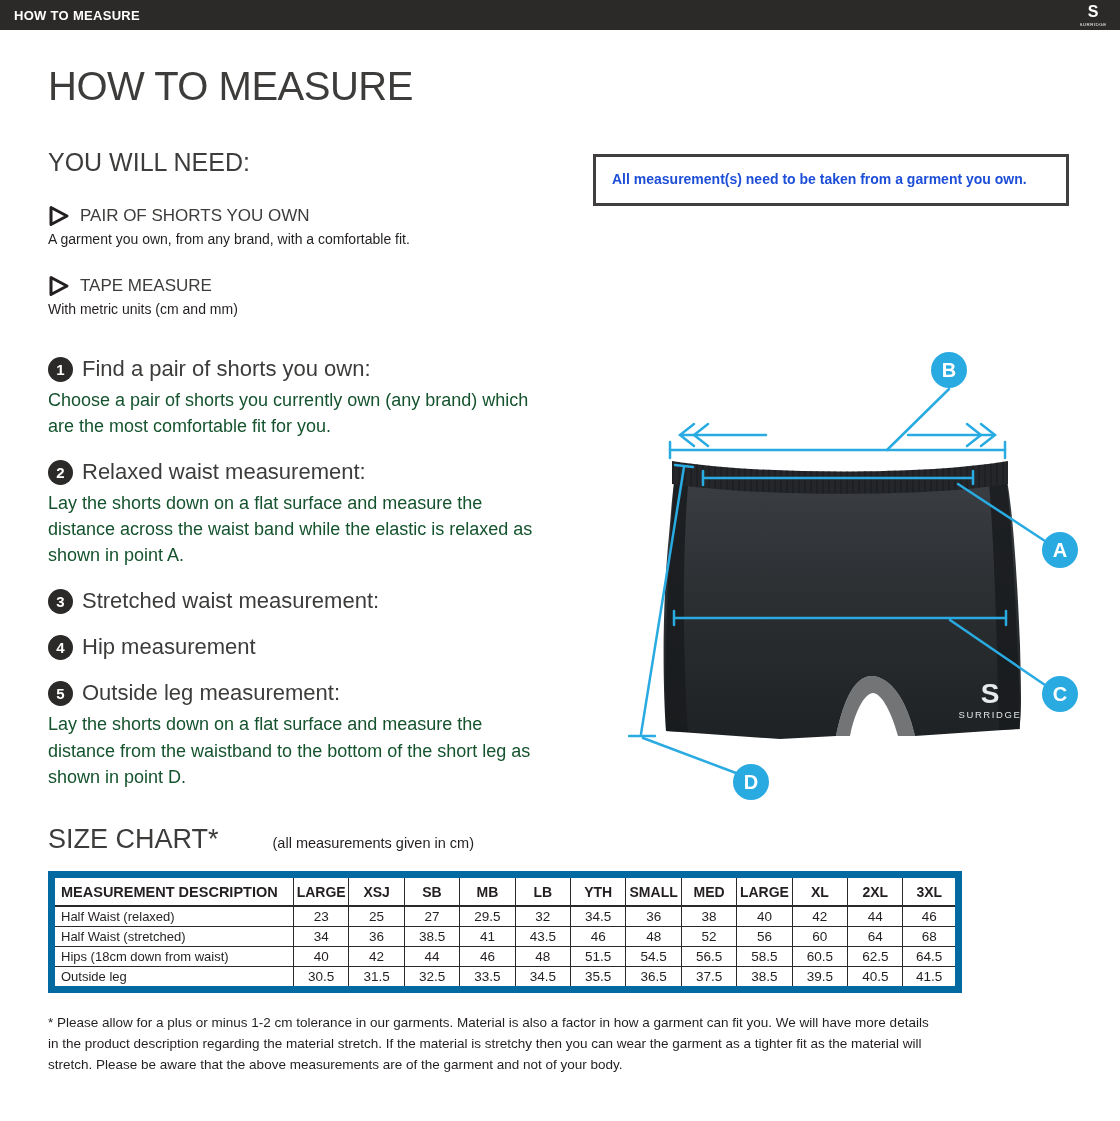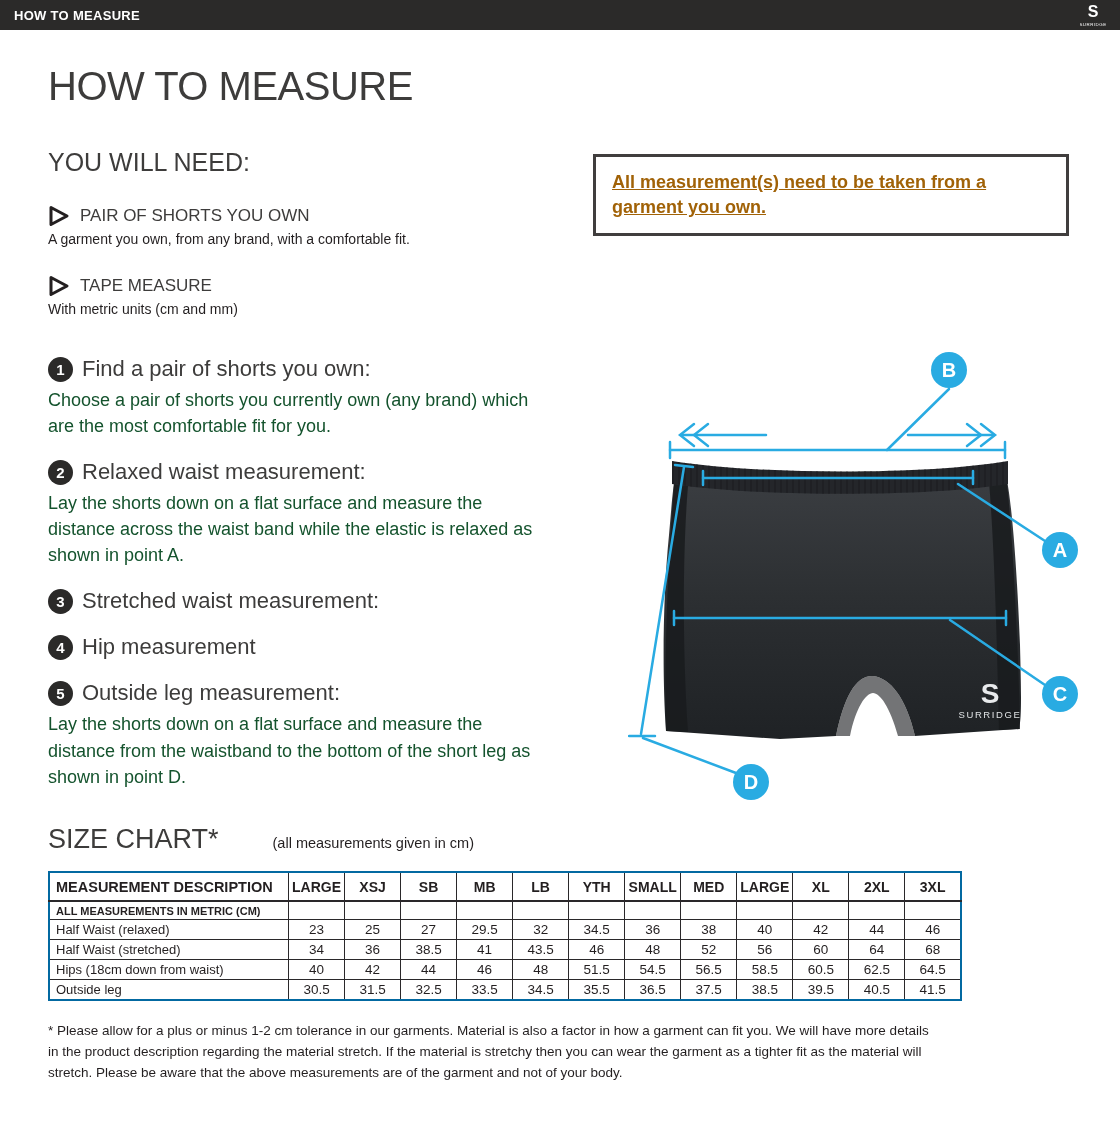--- a/index.html
+++ b/index.html
@@ -32,32 +32,32 @@
   .step-num {
     width:25px; height:25px; border-radius:50%; background:#2b2a29; color:#fff;
     font-size:15px; font-weight:bold; display:flex; align-items:center; justify-content:center;
     flex:0 0 25px;
   }
   .step-title { font-size:22px; color:#3d3c3b; }
   .step-body { font-size:18px; line-height:1.45; margin-top:5px; color:#14532d; }
   
   .callout {
     position:absolute; left:593px; top:154px; width:476px; box-sizing:border-box;
-    border:3px solid #403e3e; padding:13px 16px; font-size:18px; font-weight:bold;
-    line-height:1.4; color:#a16207;text-decoration:underline;
+    border:3px solid #403e3e; padding:13px 16px; font-size:14px; font-weight:bold;
+    line-height:1.4; color:#1d4ed8;
   }
   
   .diagram { position:absolute; left:628px; top:345px; width:490px; height:470px; }
   
   .sizechart { position:absolute; left:48px; top:824px; width:1030px; }
   .sc-headrow { display:flex; align-items:baseline; }
   .sc-title { font-size:27px; color:#3d3c3b; }
   .sc-sub { font-size:14.5px; margin-left:54px; color:#231f20; }
   table.sizes { border-collapse:collapse; table-layout:fixed; width:914px; margin-top:16px;
-    border:2px solid #0369a1; }
+    border:7px solid #0369a1; }
   table.sizes th, table.sizes td { border:1px solid #2a282a; padding:0; }
   table.sizes thead th { font-size:14px; font-weight:bold; height:27px; border-bottom:2px solid #2a282a; text-align:center; }
   table.sizes thead th.desc { text-align:left; padding-left:6px; width:232px; font-size:14.5px; }
   table.sizes tr.note td { height:15px; }
   table.sizes tr.note td.label { font-weight:bold; font-size:11px; text-align:left; padding:1px 6px; }
   table.sizes tbody td { text-align:center; font-size:13.5px; height:19px; }
   table.sizes tbody td.label { text-align:left; padding-left:6px; font-size:13px; }
   .footnote { margin-top:20px; width:890px; font-size:13.5px; line-height:1.55; color:#231f20; }
 </style>
 </head>
@@ -251,35 +251,20 @@
           <th>YTH</th>
           <th>SMALL</th>
           <th>MED</th>
           <th>LARGE</th>
           <th>XL</th>
           <th>2XL</th>
           <th>3XL</th>
         </tr>
     </thead>
     <tbody>
-        <tr class="note">
-          <td class="label">ALL MEASUREMENTS IN METRIC (CM)</td>
-          <td></td>
-          <td></td>
-          <td></td>
-          <td></td>
-          <td></td>
-          <td></td>
-          <td></td>
-          <td></td>
-          <td></td>
-          <td></td>
-          <td></td>
-          <td></td>
-        </tr>
         <tr>
           <td class="label">Half Waist (relaxed)</td>
           <td>23</td>
           <td>25</td>
           <td>27</td>
           <td>29.5</td>
           <td>32</td>
           <td>34.5</td>
           <td>36</td>
           <td>38</td>

